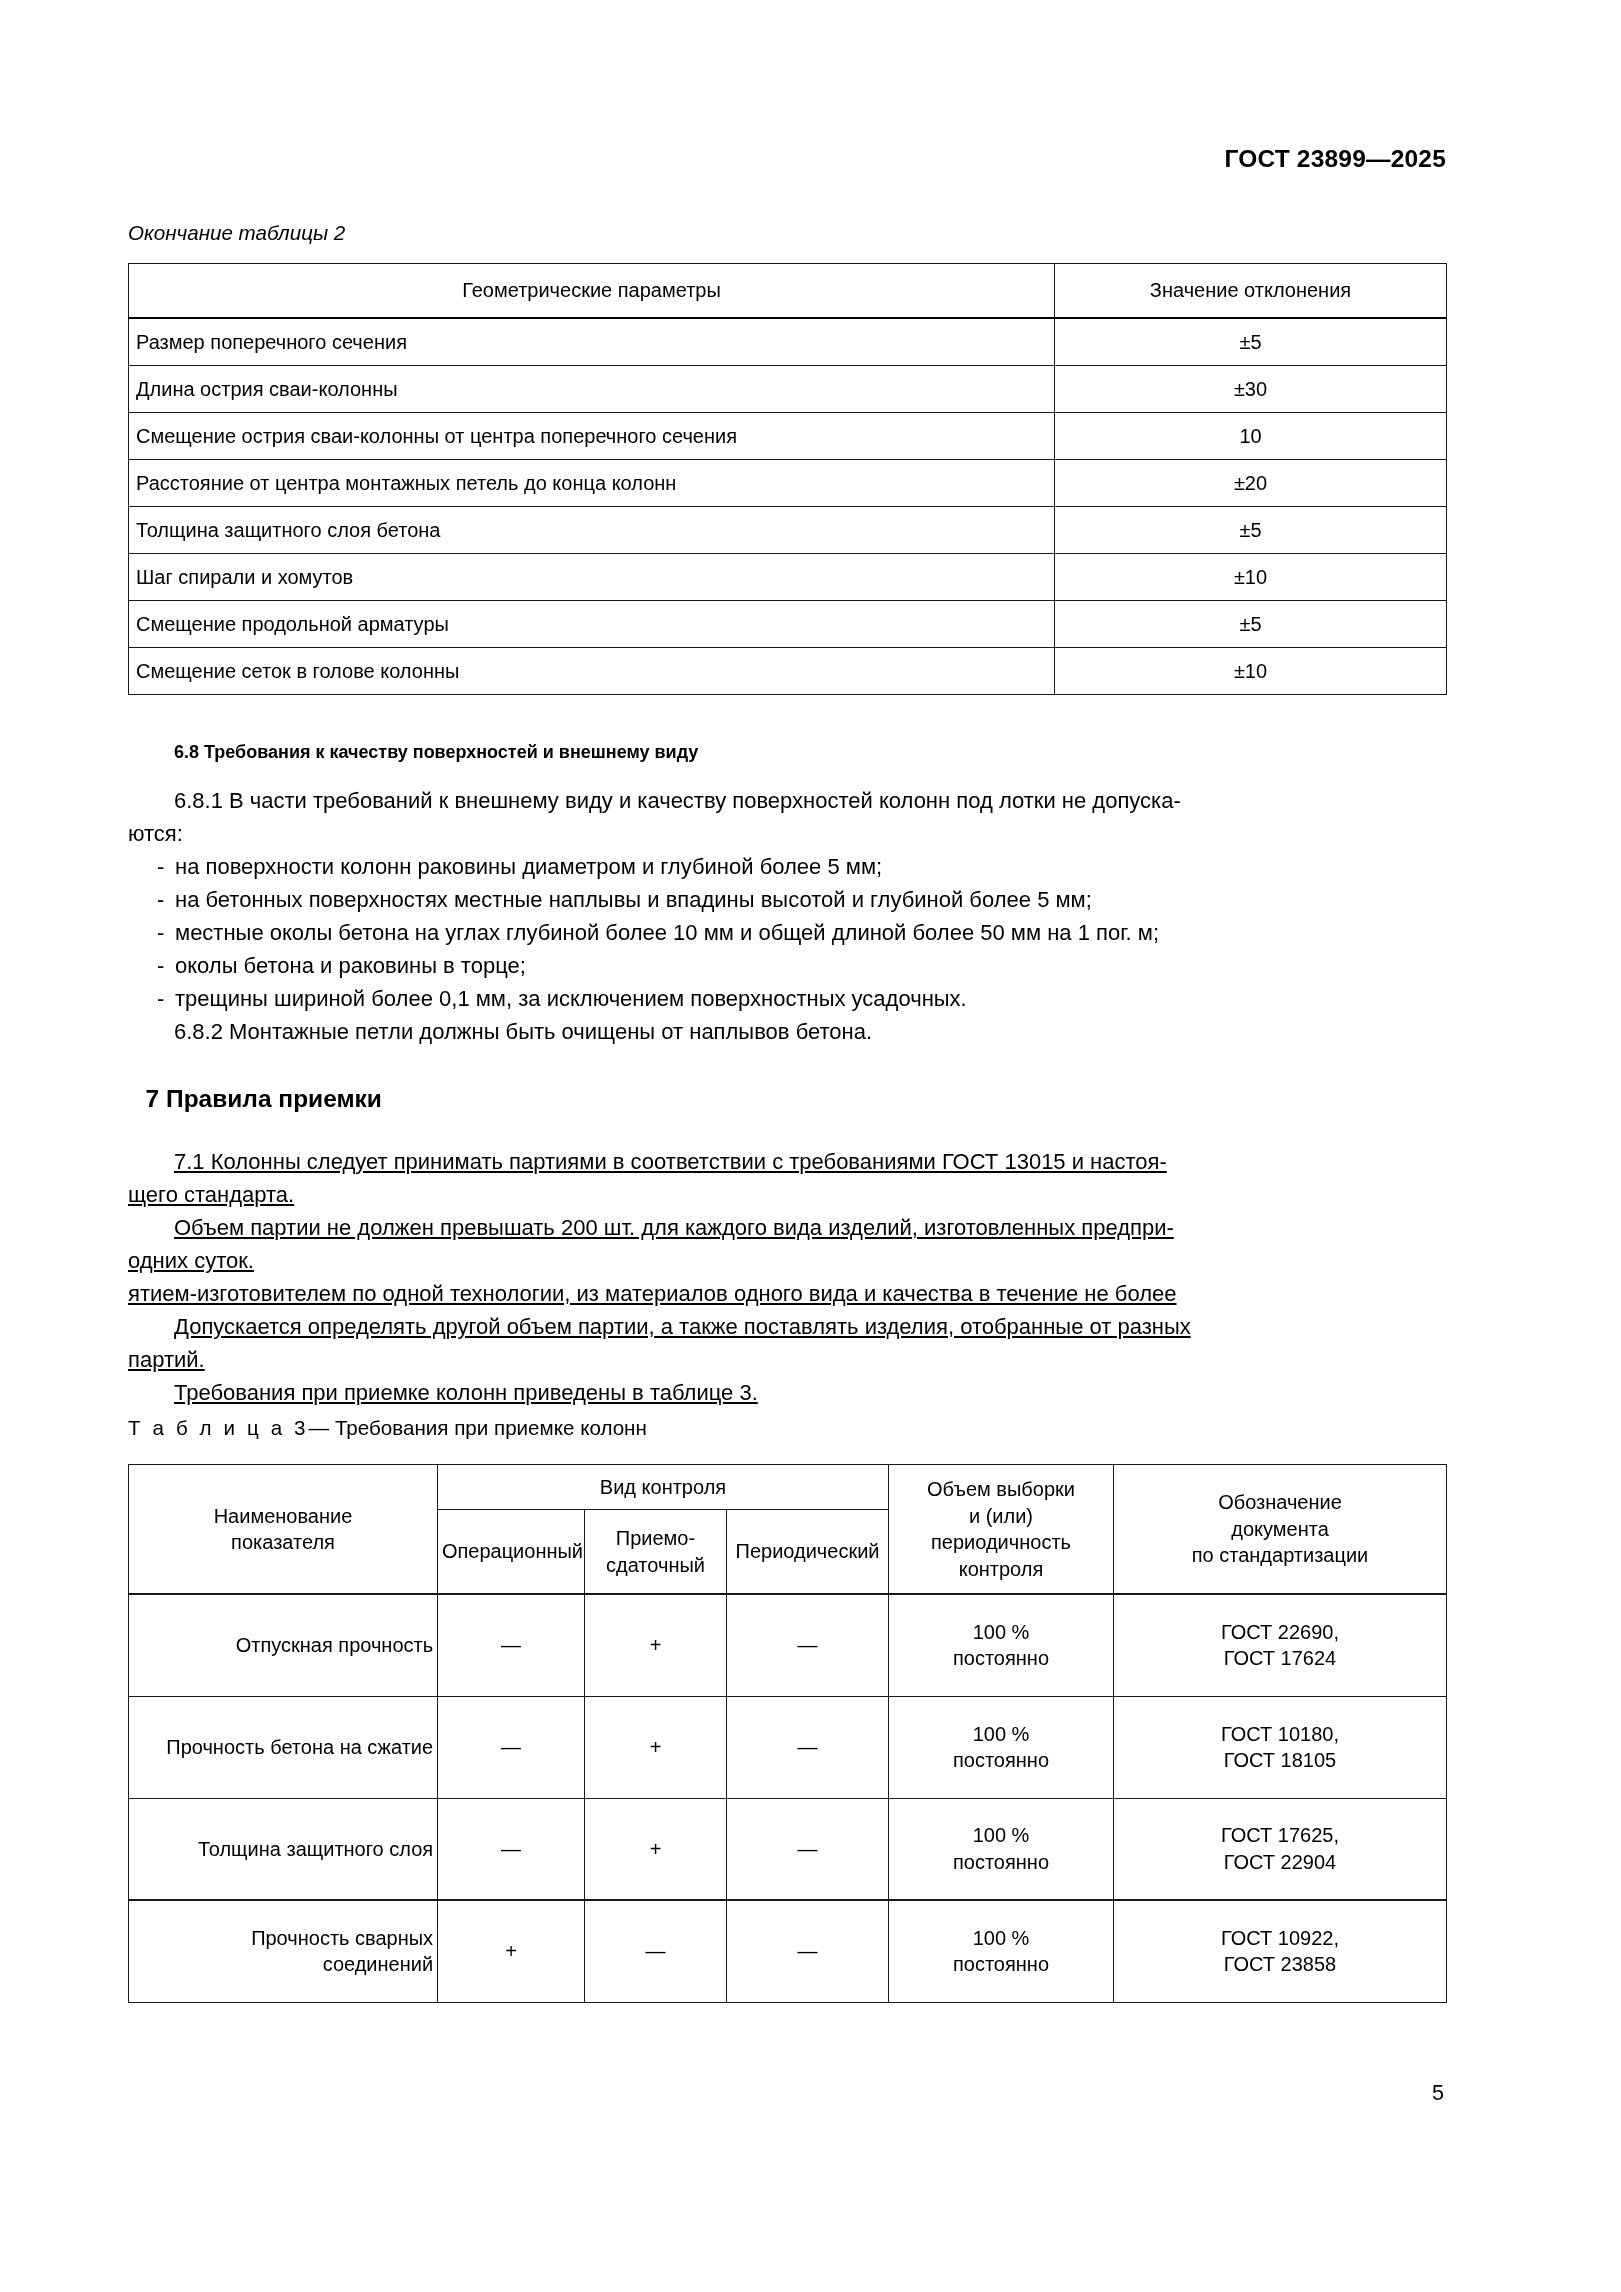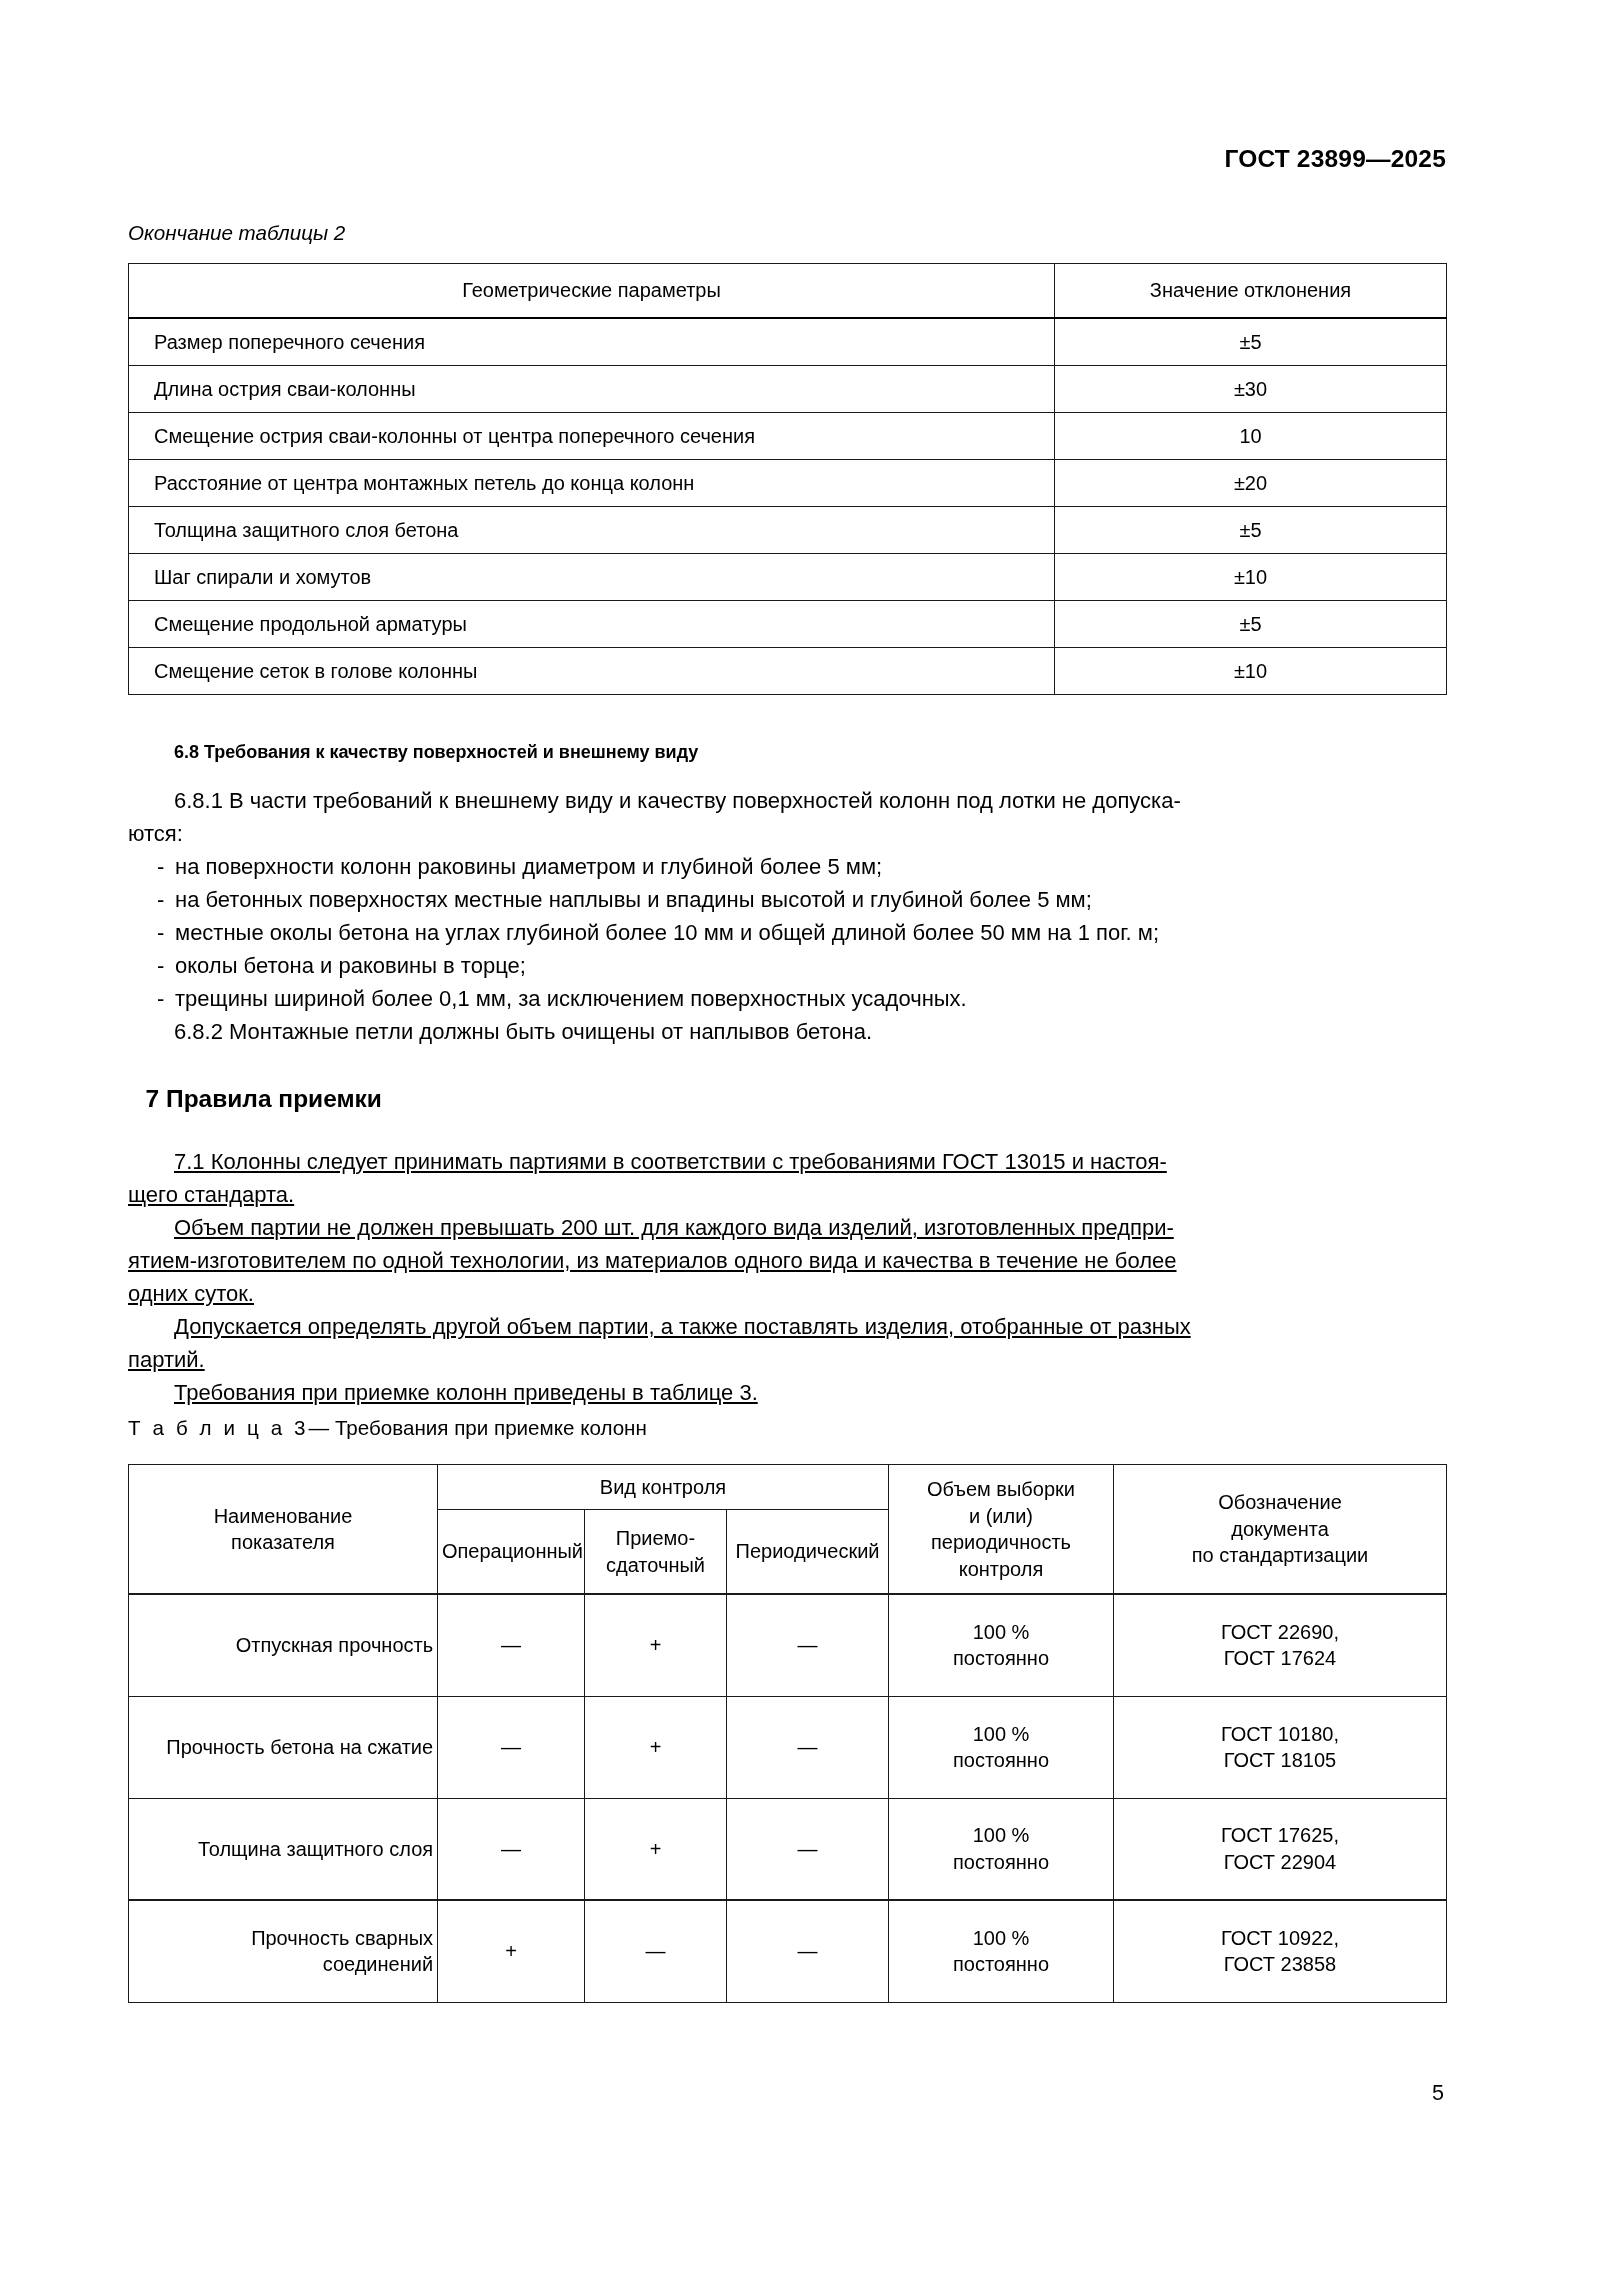--- a/index.html
+++ b/index.html
@@ -70,21 +70,21 @@
     height: 46px;
   }
   .t2 th.hd {
     text-align: center;
     border-bottom-width: 2px;
     border-bottom-color: #000;
     height: 53px;
   }
   .t2 td.param {
     text-align: left;
-    padding-left: 25px;
+    padding-left: 7px;
   }
   .t2 td.val {
     text-align: center;
   }
   .t2 .colL { width: 926px; }
   .t2 .colR { width: 392px; }
 
   
   .block {
     position: absolute;
@@ -260,22 +260,22 @@
       </ul>
       <div class="p-ind">6.8.2  Монтажные петли должны быть очищены от наплывов бетона.</div>
     </div>
 
     <div class="block h-sec" style="top:1082px;">7  Правила приемки</div>
 
     <div class="block" style="top:1145px;text-decoration:underline;">
       <div class="p-ind">7.1  Колонны следует принимать партиями в соответствии с требованиями ГОСТ 13015 и настоя-</div>
       <div class="p-plain">щего стандарта.</div>
       <div class="p-ind">Объем партии не должен превышать 200 шт. для каждого вида изделий, изготовленных предпри-</div>
+      <div class="p-plain">одних суток.</div>
       <div class="p-plain">ятием-изготовителем по одной технологии, из материалов одного вида и качества в течение не более</div>
-      <div class="p-plain">одних суток.</div>
       <div class="p-ind">Допускается определять другой объем партии, а также поставлять изделия, отобранные от разных</div>
       <div class="p-plain">партий.</div>
       <div class="p-ind">Требования при приемке колонн приведены в таблице 3.</div>
     </div>
 
     <div class="block" style="top:1411px; font-size:20.6px;">
       <span style="letter-spacing:3.1px;">Т а б л и ц а  3</span><span>— Требования при приемке колонн</span>
     </div>
 
     <div class="t3" style="top:1464px;">

